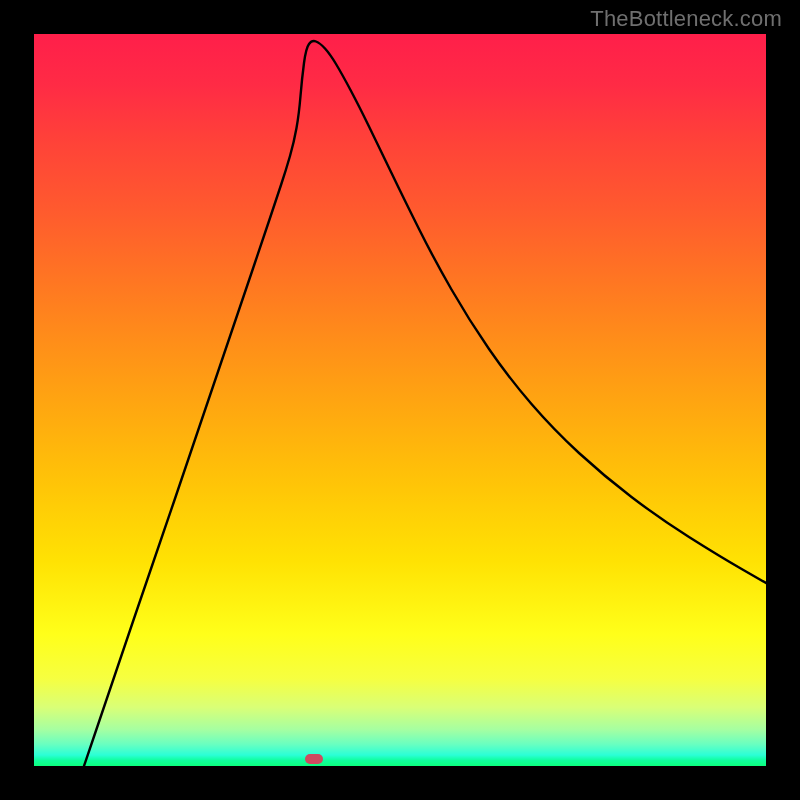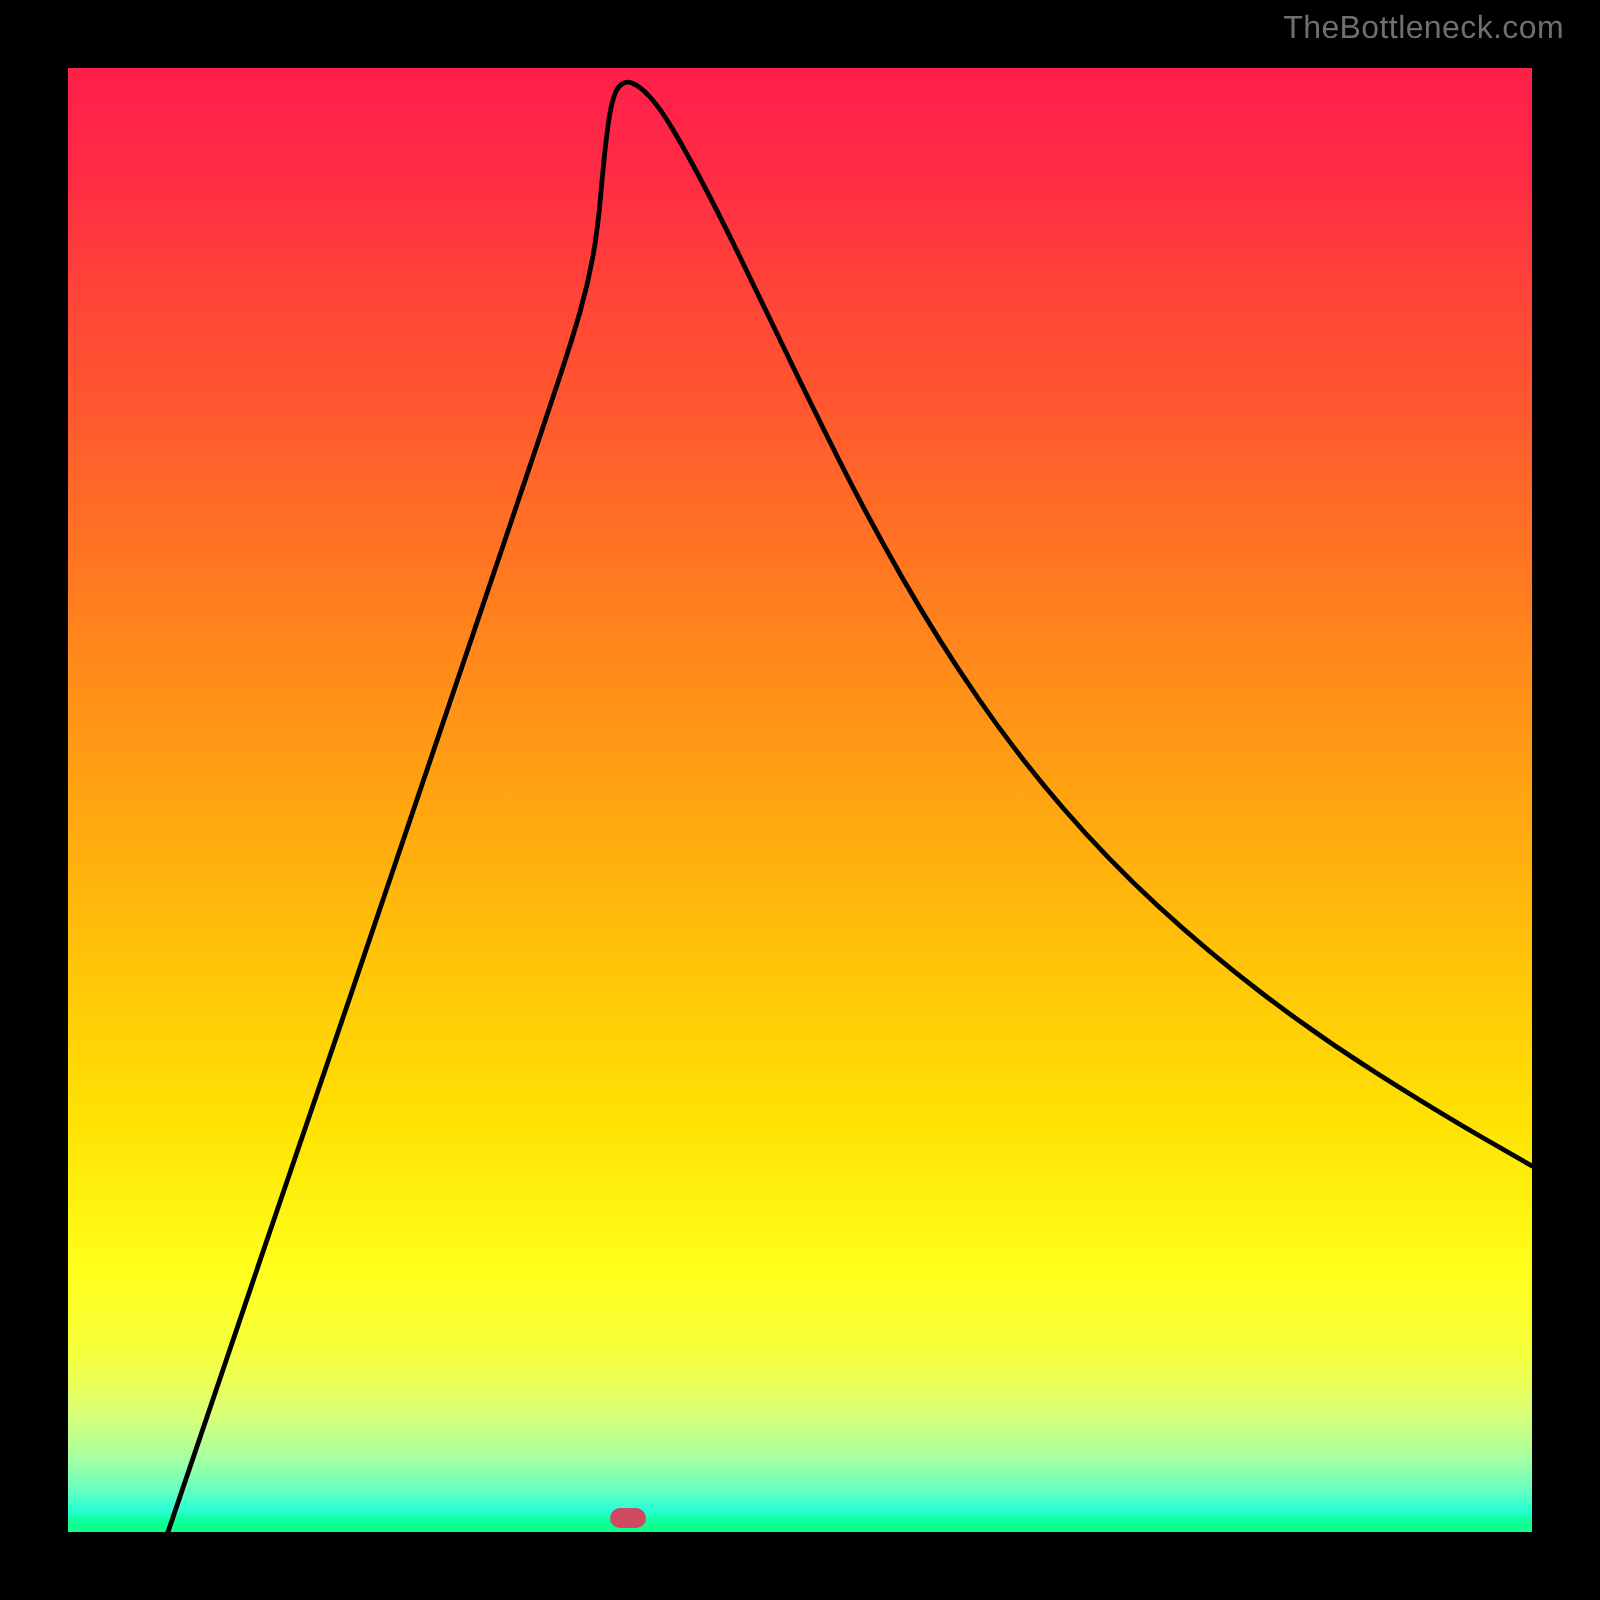--- a/index.html
+++ b/index.html
@@ -44,21 +44,21 @@
   .curve {
     position: absolute;
     inset: 0;
     pointer-events: none;
   }
   .watermark {
     position: absolute;
     top: 6px;
     right: 18px;
     font-family: Arial, Helvetica, sans-serif;
-    font-size: 16px;
+    font-size: 22px;
     color: #6f6f6f;
     letter-spacing: 0.2px;
     font-weight: 500;
   }
   .marker {
     position: absolute;
     width: 18px;
     height: 10px;
     border-radius: 5px / 5px;
     background: #cf4a60;

